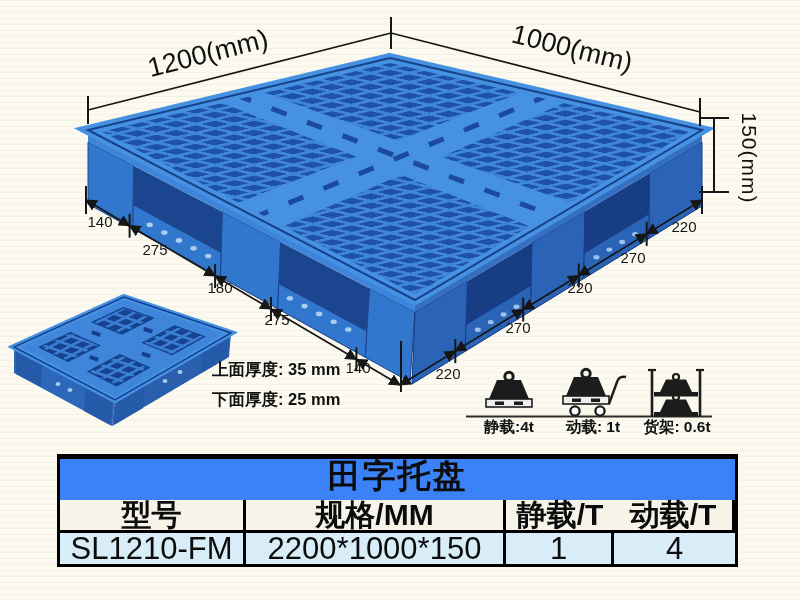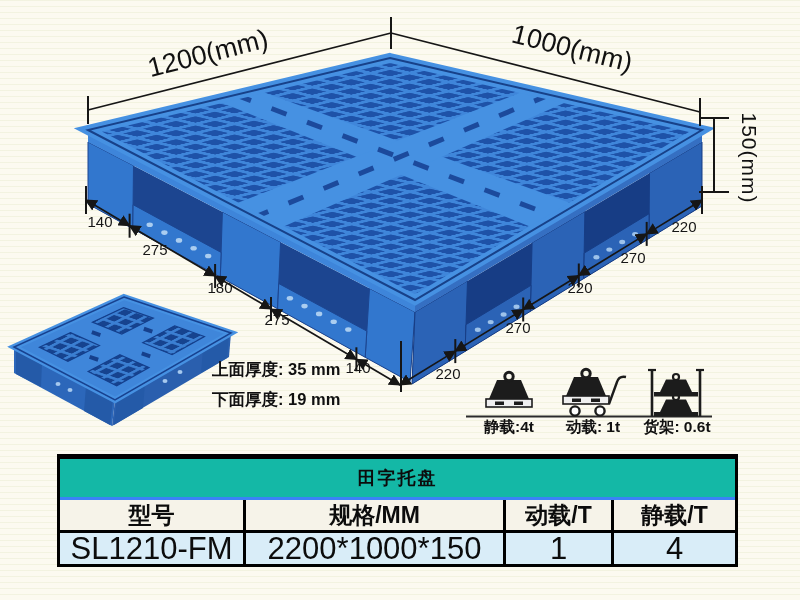--- a/index.html
+++ b/index.html
@@ -19,24 +19,24 @@
   .notes{position:absolute;left:212px;top:354px;color:#101010;
          font-size:16.5px;font-weight:700;line-height:30px;white-space:nowrap;}
   .spec-table{
     position:absolute;left:57px;top:454px;
     display:grid;grid-template-columns:186px 260px 108px 121px;
     grid-template-rows:41px 33px 31px;
     border:3px solid #000;border-top-width:5px;
     background:#fff;color:#0c0c0c;
   }
   .spec-table>div{display:flex;align-items:center;justify-content:center;}
-  .t-title{grid-column:1/5;background:#14b8a6;border-bottom:3px solid #3b82f6;
-           font-size:18px;font-weight:700;letter-spacing:2px;}
+  .t-title{grid-column:1/5;background:#3b82f6;border-bottom:7px solid #3b82f6;
+           font-size:33px;font-weight:700;letter-spacing:2px;}
   .t-head{background:#f6f3e9;border-bottom:3px solid #000;border-right:3px solid #000;
-          font-size:23px;font-weight:700;}
+          font-size:30px;font-weight:700;}
   .t-cell{background:#d9edf8;border-right:3px solid #000;font-size:31px;font-weight:400;}
   .last-col{border-right:none !important;}
 </style>
 </head>
 <body>
 
 <div class="stage">
 
 <svg class="scene" width="800" height="600" viewBox="0 0 800 600">
   <defs>
@@ -246,30 +246,30 @@
     <g text-anchor="middle">
       <text class="icon-label" x="509" y="432">静载:4t</text>
       <text class="icon-label" x="593" y="432">动载: 1t</text>
       <text class="icon-label" x="677" y="432">货架: 0.6t</text>
     </g>
   </g>
 </svg>
 
 <div class="notes">
   <div>上面厚度: 35 mm</div>
-  <div>下面厚度: 19 mm</div>
+  <div>下面厚度: 25 mm</div>
 </div>
 
 <div class="spec-table">
   <div class="t-title">田字托盘</div>
 
   <div class="t-head">型号</div>
   <div class="t-head">规格/MM</div>
+  <div class="t-head last-col">静载/T</div>
   <div class="t-head">动载/T</div>
-  <div class="t-head last-col">静载/T</div>
 
   <div class="t-cell">SL1210-FM</div>
   <div class="t-cell">2200*1000*150</div>
   <div class="t-cell">1</div>
   <div class="t-cell last-col">4</div>
 </div>
 
 </div>
 
 </body></html>

